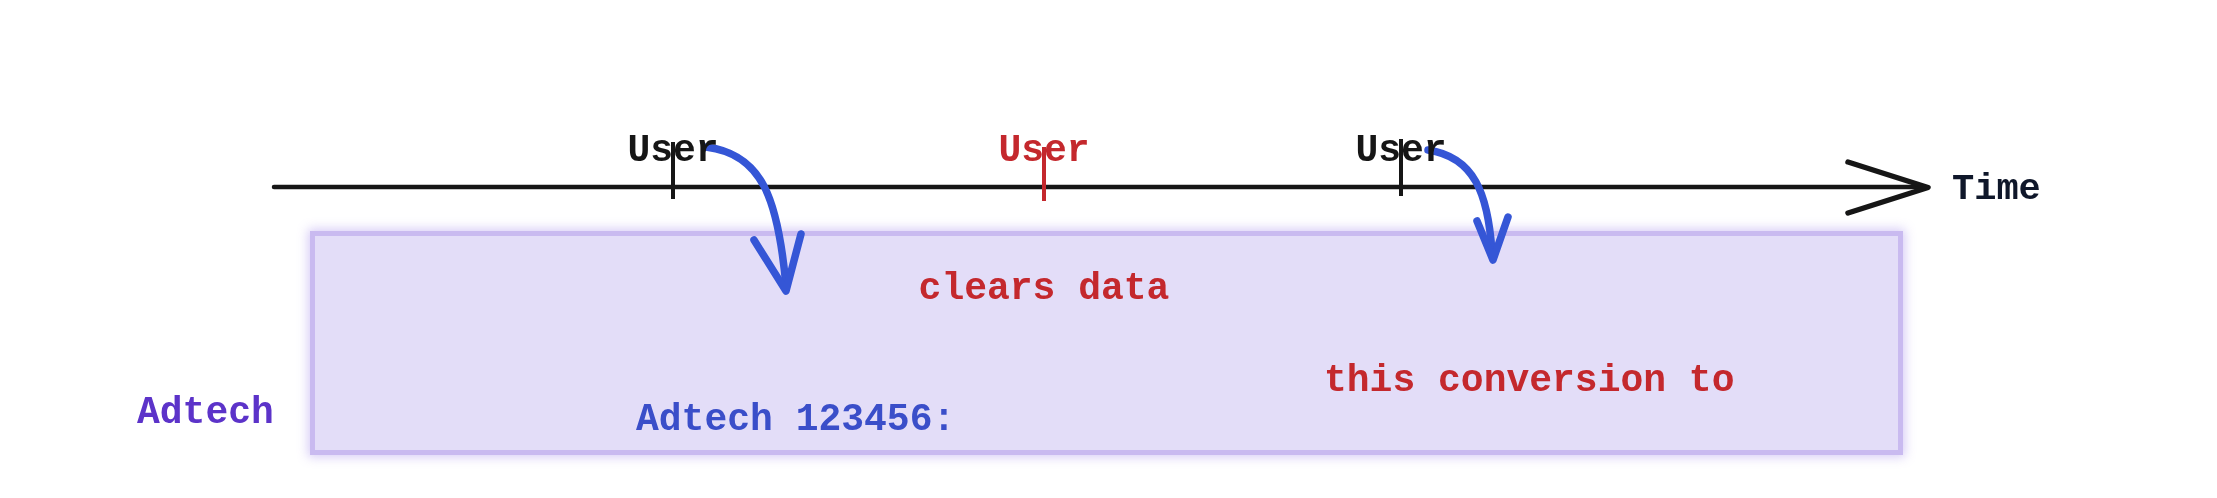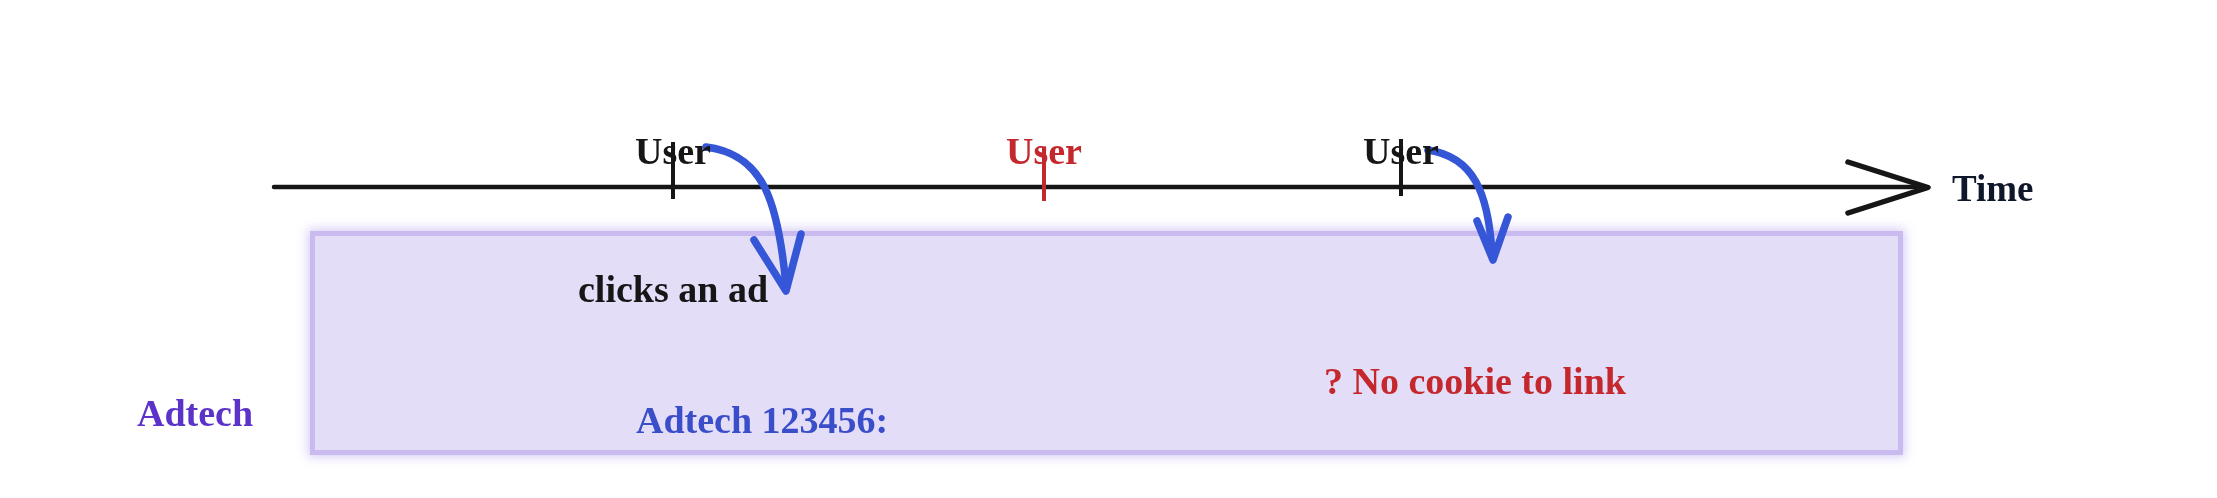--- a/index.html
+++ b/index.html
@@ -2,21 +2,21 @@
 <html><head>
 <meta charset="utf-8">
 <style>
   html, body { margin: 0; padding: 0; background: #ffffff; }
   .stage {
     position: relative;
     width: 2217px;
     height: 498px;
     background: #ffffff;
     overflow: hidden;
-    font-family: Liberation Serif, serif;
+    font-family: Liberation Mono, monospace;
     font-weight: bold;
   }
   .overlay {
     position: absolute;
     left: 0; top: 0;
     width: 2217px; height: 498px;
     pointer-events: none;
   }
   .lane-box {
     position: absolute;
@@ -82,41 +82,40 @@
     <line x1="1401" y1="139" x2="1401" y2="196" stroke="#161616" stroke-width="4"></line>
 
     <path d="M 706 147 C 762 154, 778 198, 786 286" fill="none" stroke="#3556d6" stroke-width="7.5" stroke-linecap="round"></path>
     <polyline points="754,240 786,291 801,234" fill="none" stroke="#3556d6" stroke-width="7.5" stroke-linecap="round" stroke-linejoin="round"></polyline>
     <path d="M 1428 150 C 1474 157, 1488 193, 1492 252" fill="none" stroke="#3556d6" stroke-width="7.5" stroke-linecap="round"></path>
     <polyline points="1477,221 1493,260 1508,217" fill="none" stroke="#3556d6" stroke-width="7.5" stroke-linecap="round" stroke-linejoin="round"></polyline>
   </svg>
 
   <div class="evt evt-black" style="left:673px;">
     <div>User</div>
-    <div>clicks an ad</div>
   </div>
   <div class="evt evt-red" style="left:1044px;">
     <div>User</div>
+    <div>clears data</div>
   </div>
   <div class="evt evt-black" style="left:1401px;">
     <div>User</div>
   </div>
 
   <div class="axis-label">Time</div>
 
   <div class="lane-label">
     <div>Adtech</div>
     
   </div>
 
   <div class="note note-blue">
     <div>Adtech 123456:</div>
     
   </div>
 
   <div class="note note-red">
-    <div>? No cookie to link</div>
     <div>this conversion to</div>
     
     
   </div>
 
 </div>
 
 </body></html>

